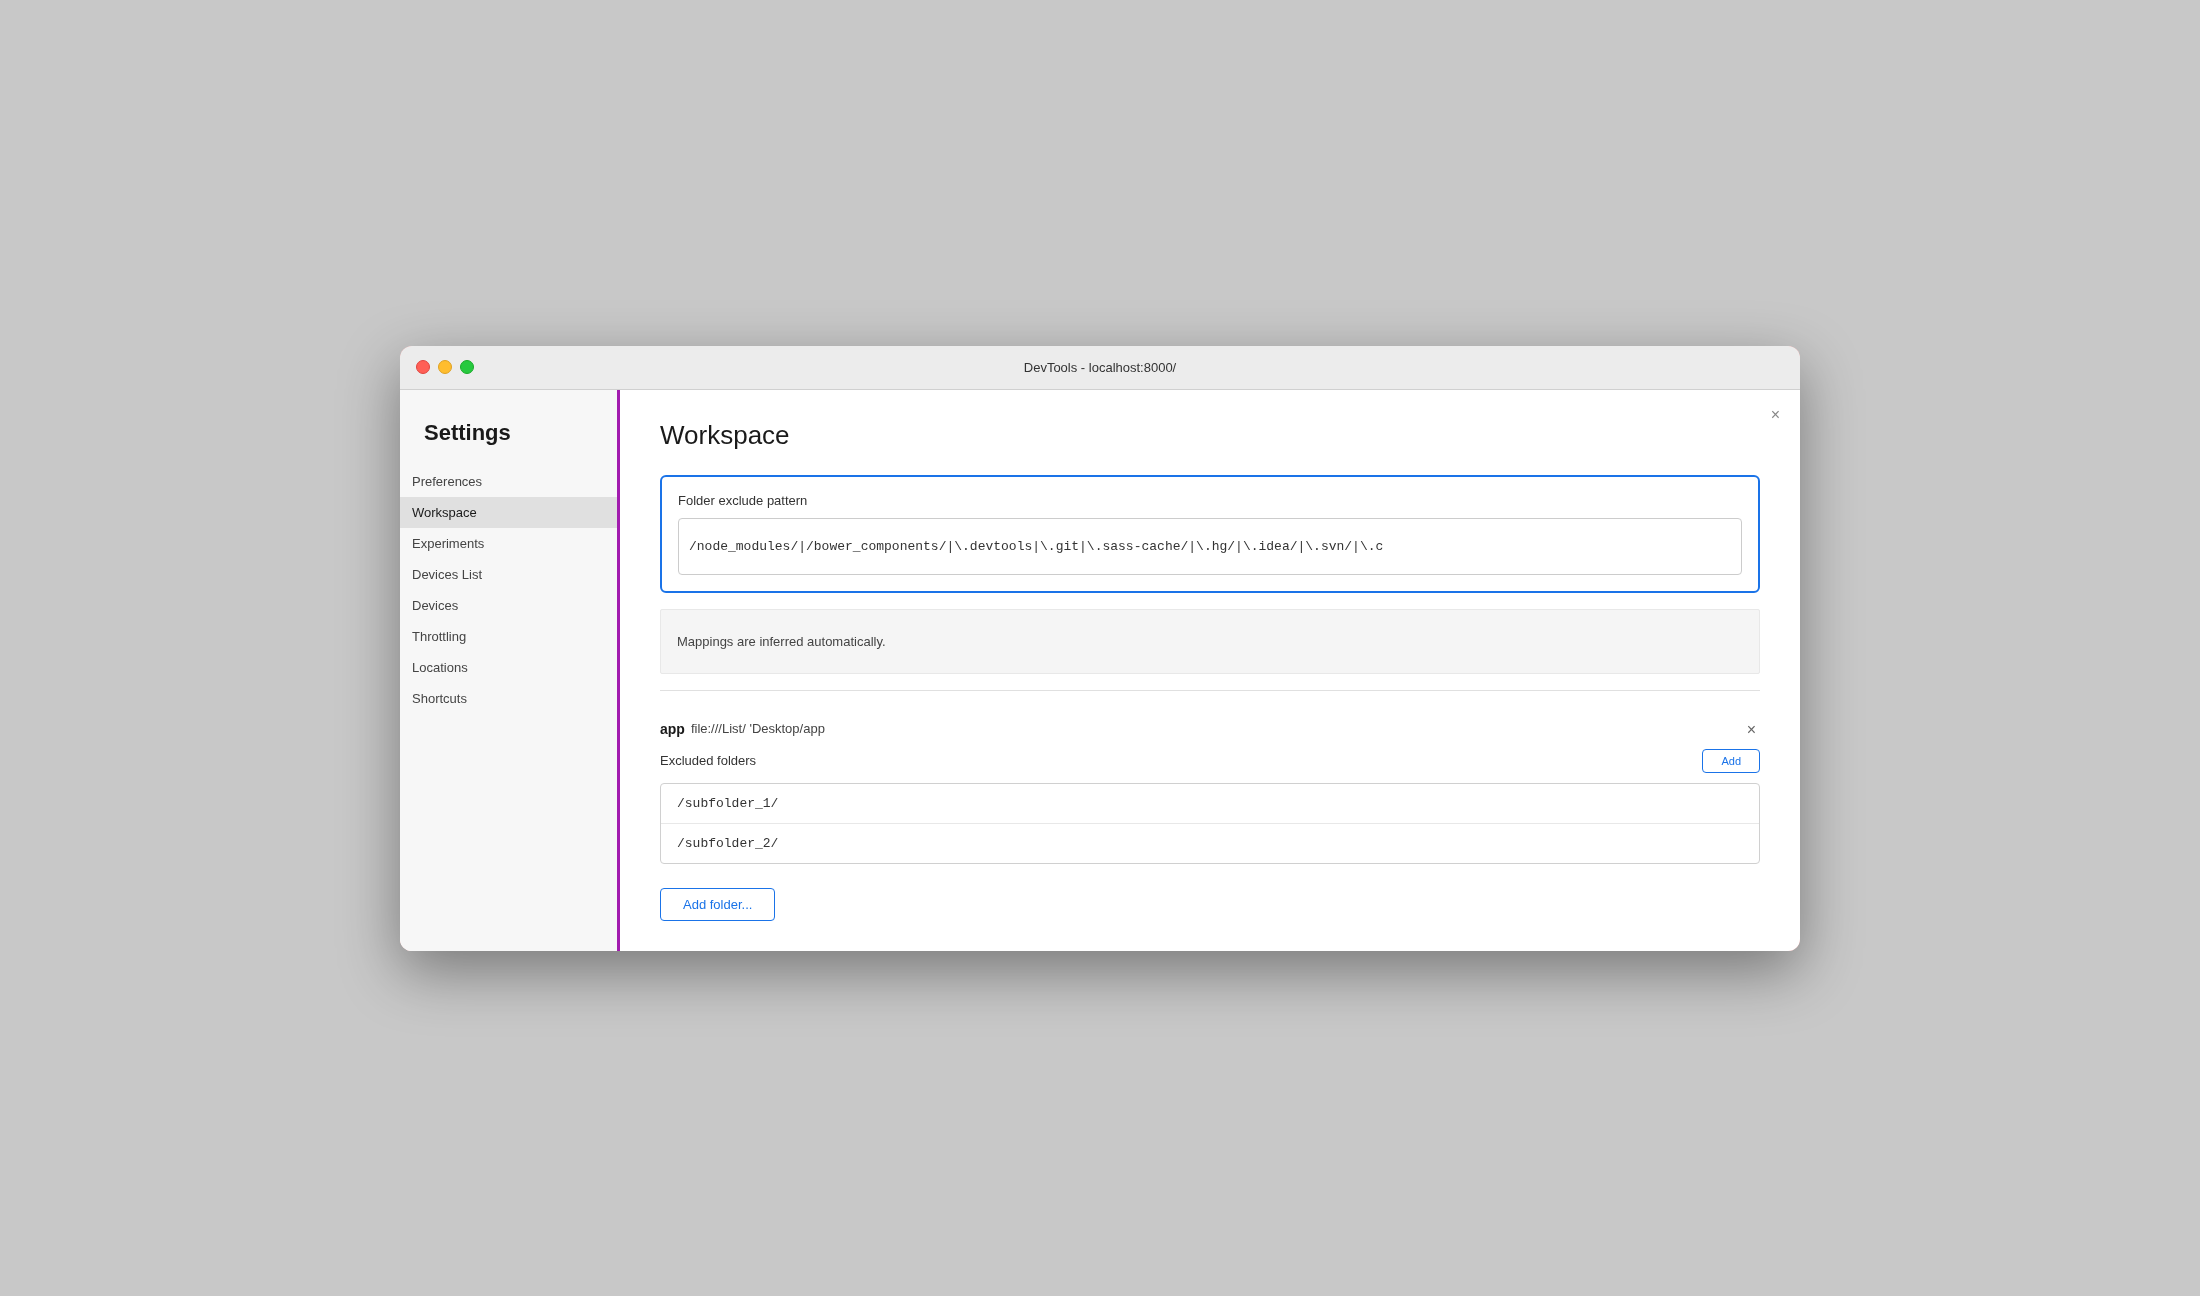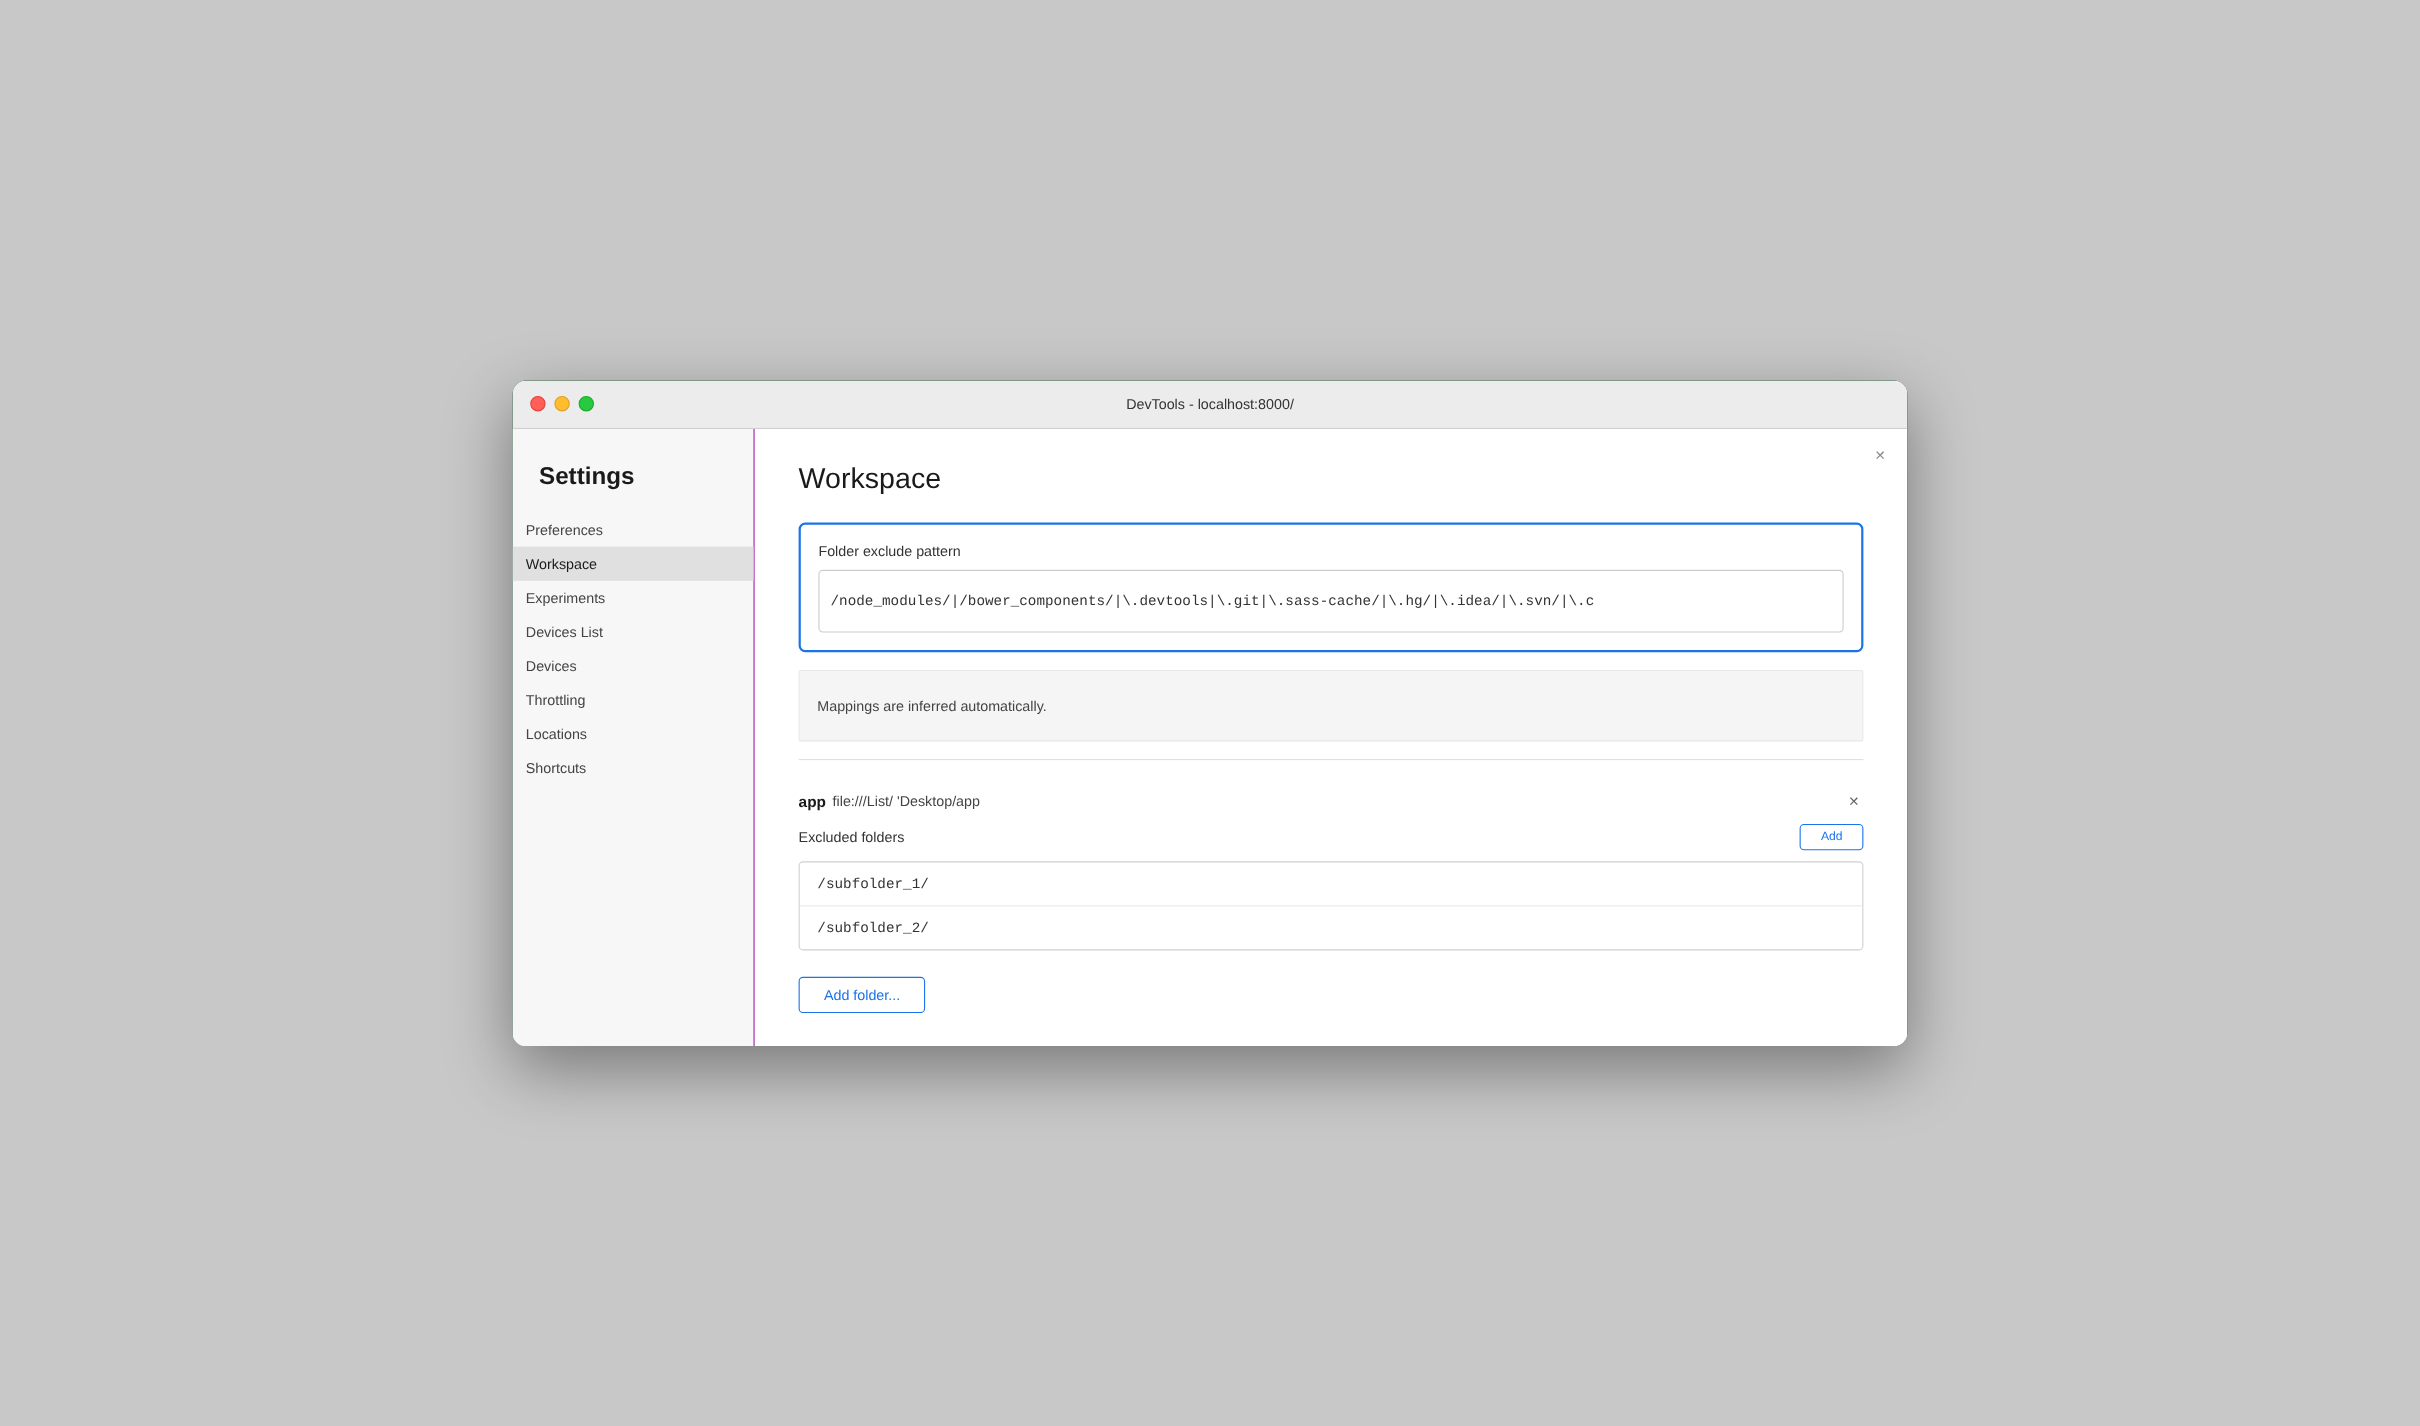--- a/index.html
+++ b/index.html
@@ -7,22 +7,22 @@
     body {
       background: #c8c8c8;
       display: flex;
       align-items: center;
       justify-content: center;
       min-height: 100vh;
       font-family: -apple-system, BlinkMacSystemFont, 'Helvetica Neue', Arial, sans-serif;
     }
 
     .window {
-      width: 1268px;
-      background: #14532d;
+      width: 1400px;
+      background: #fca5a5;
       border-radius: 12px;
       box-shadow: 0 20px 60px rgba(0,0,0,0.4);
       overflow: hidden;
     }
 
     .titlebar {
       background: #ececec;
       height: 44px;
       display: flex;
       align-items: center;
@@ -59,21 +59,21 @@
 
     .window-body {
       display: flex;
       height: calc(100% - 44px);
       background: #ffffff;
     }
 
     .sidebar {
       width: 220px;
       background: #f7f7f7;
-      border-right: 1px solid #a21caf;
+      border-right: 3px solid #a21caf;
       padding: 20px 0;
       flex-shrink: 0;
     }
 
     .sidebar-title {
       font-size: 22px;
       font-weight: 600;
       color: #1a1a1a;
       padding: 10px 24px 20px 24px;
     }

